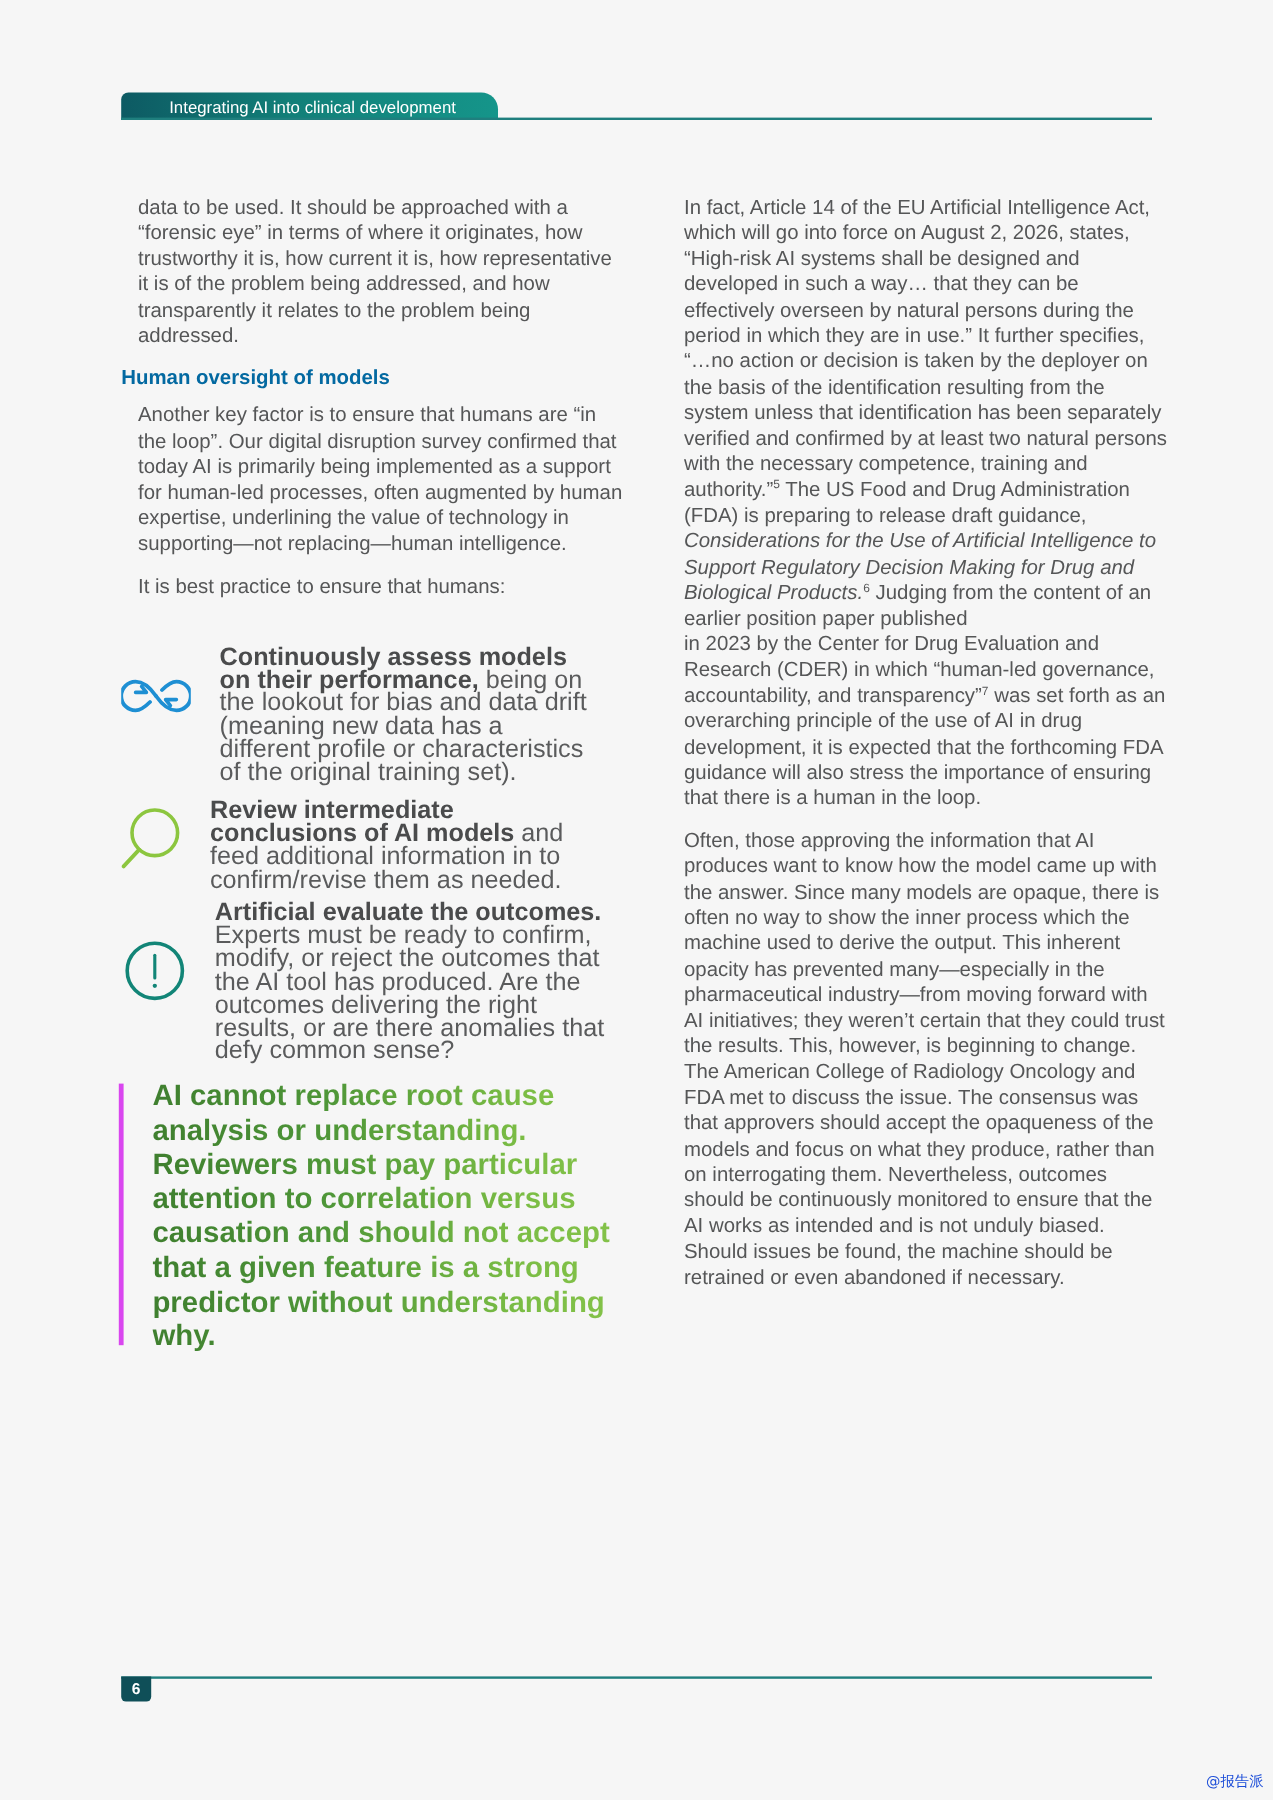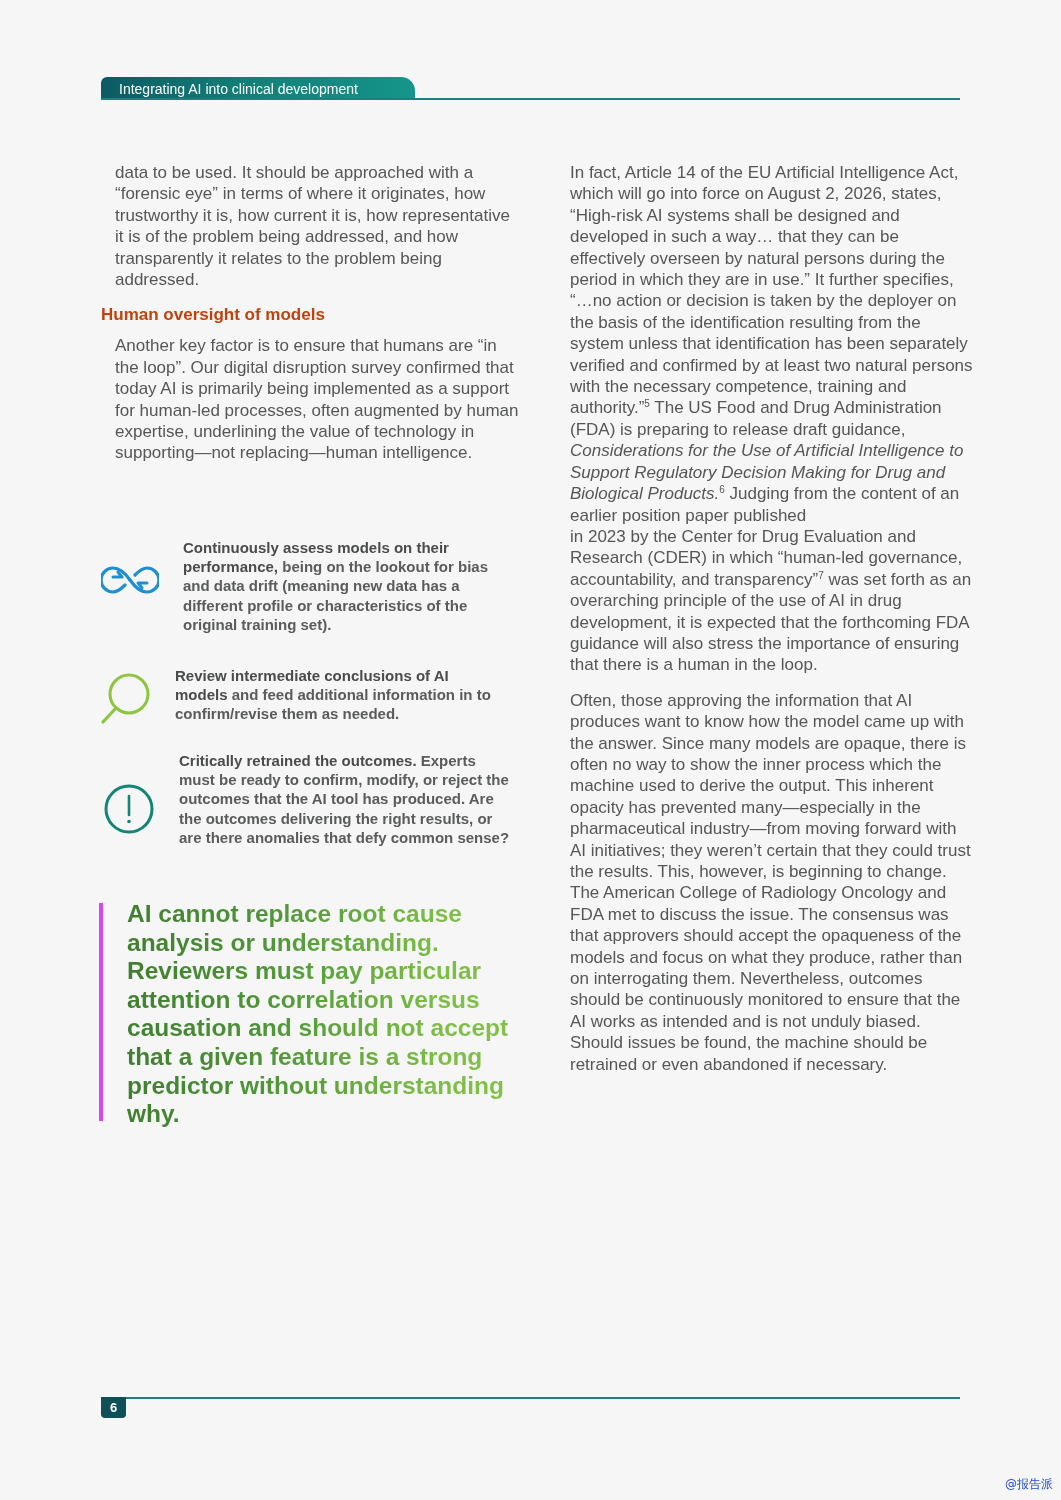--- a/index.html
+++ b/index.html
@@ -13,35 +13,35 @@
   }
   .header-tab {
     position: absolute; left: 101px; top: 77px;
     width: 314px; height: 23px;
     background: linear-gradient(90deg, #0d5a63 0%, #127f78 45%, #15958a 100%);
     border-radius: 6px 14px 0 0;
     color: #ffffff;
     font-size: 14px;
     line-height: 24px;
     box-sizing: border-box;
-    padding-left: 18px;
+    padding-left: 40px;
   }
   .header-line {
     position: absolute; left: 101px; top: 98px;
     width: 859px; height: 2px;
     background: #1f7f7e;
   }
   .col { position: absolute; font-size: 17px; line-height: 21.4px; }
   .col-left { left: 101px; top: 162px; width: 420px; }
   .col-right { left: 556px; top: 162px; width: 420px; }
   p { margin: 0 0 14px 14px; }
-  .h3 { font-weight: bold; color: #c2410c; font-size: 17px; margin: 0 0 10px 0; line-height: 21px; }
+  .h3 { font-weight: bold; color: #0369a1; font-size: 17px; margin: 0 0 10px 0; line-height: 21px; }
   .bullet { position: absolute; left: 101px; width: 420px; }
   .bullet .ic { position: absolute; left: 0; }
-  .bullet .tx { position: absolute; font-size: 15px; line-height: 19.2px; color: #5a5b5c; font-weight: bold; }
+  .bullet .tx { position: absolute; font-size: 21px; line-height: 19.2px; color: #5a5b5c; }
   .bullet .tx b { color: #4a4b4c; }
   .quote {
     position: absolute; left: 99px; top: 903px; width: 430px; height: 218px;
     border-left: 4px solid #d946ef;
   }
   .quote-text {
     position: absolute; left: 24px; top: -3px; width: 410px;
     font-size: 24.5px; line-height: 28.6px; font-weight: bold;
     background: linear-gradient(90deg, #3f7f2f 0%, #4e9638 35%, #7bbd45 75%, #86c34a 100%);
     -webkit-background-clip: text; background-clip: text;
@@ -72,20 +72,21 @@
 
 <div class="header-tab">
   <span>Integrating AI into clinical development</span>
 </div>
 <div class="header-line"></div>
 
 <div class="col col-left">
   <p>data to be used. It should be approached with a “forensic eye” in terms of where it originates, how trustworthy it is, how current it is, how representative it is of the problem being addressed, and how transparently it relates to the problem being addressed.</p>
   <div class="h3">Human oversight of models</div>
   <p>Another key factor is to ensure that humans are “in the loop”. Our digital disruption survey confirmed that today AI is primarily being implemented as a support for human-led processes, often augmented by human expertise, underlining the value of technology in supporting—not replacing—human intelligence.</p>
+  <p>It is best practice to ensure that humans:</p>
 </div>
 
 <div class="bullet" style="top:538px;height:100px;">
   <span class="ic" style="top:22px;left:0;">
     <svg width="58" height="40" viewBox="0 0 58 40">
       <path d="M29 20 C 22 10, 16 8, 12 8 A 12 12 0 0 0 12 32 C 16 32, 20 29, 24 25" fill="none" stroke="#1e8fd3" stroke-width="3.2" stroke-linecap="round"></path>
       <path d="M29 20 C 36 30, 42 32, 46 32 A 12 12 0 0 0 46 8 C 42 8, 38 11, 34 15" fill="none" stroke="#1e8fd3" stroke-width="3.2" stroke-linecap="round"></path>
       <path d="M12 17 L 21 17 L 17 12" fill="none" stroke="#1e8fd3" stroke-width="3" stroke-linecap="round" stroke-linejoin="round"></path>
       <path d="M46 23 L 37 23 L 41 28" fill="none" stroke="#1e8fd3" stroke-width="3" stroke-linecap="round" stroke-linejoin="round"></path>
     </svg>
@@ -109,21 +110,21 @@
 
 <div class="bullet" style="top:751px;height:120px;">
   <span class="ic" style="top:32px;left:2px;">
     <svg width="52" height="52" viewBox="0 0 52 52">
       <circle cx="26" cy="26" r="23" fill="none" stroke="#128577" stroke-width="3"></circle>
       <line x1="26" y1="13" x2="26" y2="32" stroke="#128577" stroke-width="2.6" stroke-linecap="round"></line>
       <circle cx="26" cy="38.5" r="1.8" fill="#128577"></circle>
     </svg>
   </span>
   <div class="tx" style="left:78px;top:0;width:335px;">
-    <b>Critically retrained the outcomes.</b><span> Experts must be ready to confirm, modify, or reject the outcomes that the AI tool has produced. Are the outcomes delivering the right results, or are there anomalies that defy common sense?</span>
+    <b>Artificial evaluate the outcomes.</b><span> Experts must be ready to confirm, modify, or reject the outcomes that the AI tool has produced. Are the outcomes delivering the right results, or are there anomalies that defy common sense?</span>
   </div>
 </div>
 
 <div class="quote">
   <div class="quote-text">AI cannot replace root cause analysis or understanding. Reviewers must pay particular attention to correlation versus causation and should not accept that a given feature is a strong predictor without understanding why.</div>
 </div>
 
 <div class="col col-right">
   <p>
     <span>In fact, Article 14 of the EU Artificial Intelligence Act, which will go into force on August 2, 2026, states, “High-risk AI systems shall be designed and developed in such a way… that they can be effectively overseen by natural persons during the period in which they are in use.” It further specifies, “…no action or decision is taken by the deployer on the basis of the identification resulting from the system unless that identification has been separately verified and confirmed by at least two natural persons with the necessary competence, training and authority.”</span><sup>5</sup><span> The US Food and Drug Administration (FDA) is preparing to release draft guidance, </span><i>Considerations for the Use of Artificial Intelligence to Support Regulatory Decision Making for Drug and Biological Products.</i><sup>6</sup><span> Judging from the content of an earlier position paper published</span><br><span>in 2023 by the Center for Drug Evaluation and Research (CDER) in which “human-led governance, accountability, and transparency”</span><sup>7</sup><span> was set forth as an overarching principle of the use of AI in drug development, it is expected that the forthcoming FDA guidance will also stress the importance of ensuring that there is a human in the loop.</span>

